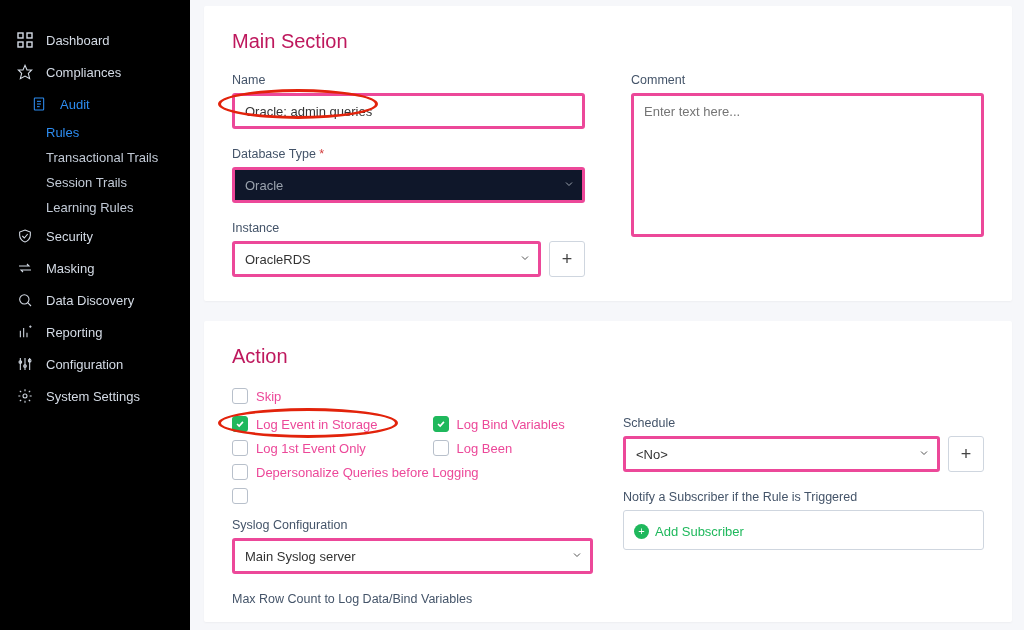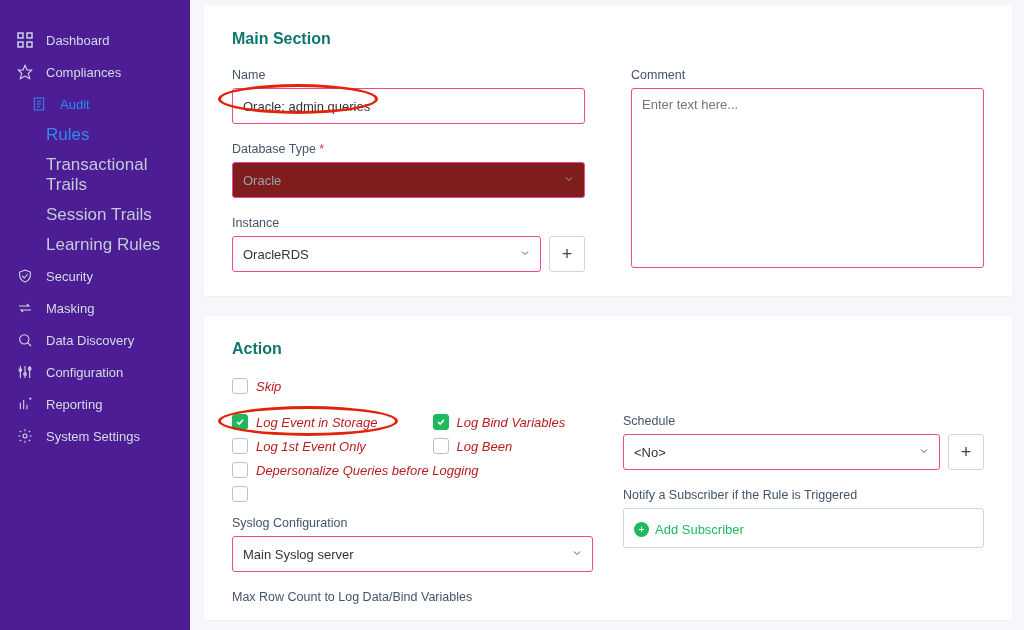--- a/index.html
+++ b/index.html
@@ -1,51 +1,51 @@
 <!DOCTYPE html>
 <html><head>
 <meta charset="utf-8">
 <style>
   * { box-sizing: border-box; margin: 0; padding: 0; font-family: "Segoe UI", Arial, sans-serif; }
   html,body { width:1024px; height:630px; overflow:hidden; background:#f6f7fa; }
   body { display:flex; }
 
   
-  .sidebar { width:190px; height:630px; background:#4c1d95; color:#e6ecf3; flex-shrink:0; padding-top:24px; }
+  .sidebar { width:190px; height:630px; background:#000000; color:#e6ecf3; flex-shrink:0; padding-top:24px; }
   .nav-item { display:flex; align-items:center; padding:7px 16px; cursor:pointer; font-size:13px; color:#d4dbe5; }
   .nav-item .nav-icon { width:18px; height:18px; margin-right:12px; display:flex; align-items:center; justify-content:center; }
   .nav-item.active { color:#2d8cf0;padding-left:30px; }
   .sub-items { margin-left:46px; }
-  .sub-item { padding:5px 0; font-size:17px; color:#c2cad6; cursor:pointer; }
+  .sub-item { padding:5px 0; font-size:13px; color:#c2cad6; cursor:pointer; }
   .sub-item.active { color:#2d8cf0; }
 
   
   .main { flex:1; height:630px; overflow:hidden; padding:6px 12px 0 14px; }
   .panel { background:#fff; border-radius:2px; padding:24px 28px; margin-bottom:20px; box-shadow:0 1px 2px rgba(0,0,0,0.04); }
 
-  h2.section-title { font-size:16px; font-weight:700; color:#0f766e; margin-bottom:20px; }
+  h2.section-title { font-size:20px; font-weight:400; color:#be185d; margin-bottom:20px; }
   .form-row { display:flex; gap:46px; }
   .form-col { flex:1; }
   .form-label { font-size:12.5px; color:#445469; margin-bottom:6px; display:block; font-weight:500; }
   .req { color:#d23b3b; }
-  .text-input { width:100%; height:36px; border:1px solid #ec4899; border-radius:3px; padding:0 10px; font-size:13px; color:#333; }
-  .text-input.disabled { background:#7f1d1d; color:#9aa2ad; }
-  textarea.text-input { height:180px; padding:8px 10px; resize:none; }
+  .text-input { width:100%; height:36px; border:3px solid #ec4899; border-radius:3px; padding:0 10px; font-size:13px; color:#333; }
+  .text-input.disabled { background:#0f172a; color:#9aa2ad; }
+  textarea.text-input { height:144px; padding:8px 10px; resize:none; }
   .select-wrap { position:relative; }
   .select-wrap input { padding-right:30px; }
   .chev { position:absolute; right:10px; top:50%; transform:translateY(-50%); pointer-events:none; }
   .inline-controls { display:flex; gap:8px; align-items:center; }
   .icon-btn { width:36px; height:36px; border:1px solid #cfd6df; border-radius:3px; background:#fff; display:flex; align-items:center; justify-content:center; cursor:pointer; font-size:18px; color:#444; }
 
   .chk-row { display:flex; align-items:center; gap:8px; margin-bottom:8px; cursor:pointer; }
   .chk { width:16px; height:16px; border:1.5px solid #b8c0cb; border-radius:3px; display:flex; align-items:center; justify-content:center; background:#fff; flex-shrink:0; }
   .chk.checked { background:#1fb85c; border-color:#1fb85c; }
   .chk.checked svg { display:block; }
   .chk svg { display:none; }
-  .chk-label { font-size:13px; color:#b91c1c;font-style:italic; }
+  .chk-label { font-size:13px; color:#ec4899; }
 
   .chk-grid { display:flex; gap:40px; }
   .chk-col { flex:1 1 0; }
 
   .annot { position:absolute; border:3px solid #e2230b; border-radius:50%; pointer-events:none; }
 
   .subscriber-box { border:1px solid #cfd6df; border-radius:3px; padding:10px; }
   .add-sub { display:inline-flex; align-items:center; gap:6px; color:#1fb85c; font-size:13px; cursor:pointer; font-weight:500; }
   .add-sub .plus-circle { width:15px; height:15px; border-radius:50%; background:#1fb85c; color:#fff; display:flex; align-items:center; justify-content:center; font-size:11px; line-height:1; }
 
@@ -110,44 +110,44 @@
     <span>Masking</span>
   </div>
   <div class="nav-item">
     <span class="nav-icon">
       <svg width="16" height="16" viewBox="0 0 24 24" fill="none" stroke="#d4dbe5" stroke-width="1.6">
           <circle cx="11" cy="11" r="7"></circle>
           <line x1="16" y1="16" x2="21" y2="21"></line>
         </svg>
     </span>
     <span>Data Discovery</span>
+  </div>
+  <div class="nav-item">
+    <span class="nav-icon">
+      <svg width="16" height="16" viewBox="0 0 24 24" fill="none" stroke="#d4dbe5" stroke-width="1.6">
+          <line x1="5" y1="20" x2="5" y2="10"></line>
+          <line x1="10" y1="20" x2="10" y2="6"></line>
+          <line x1="15" y1="20" x2="15" y2="13"></line>
+          <path d="M18 4 L22 4 M20 2 L20 6" stroke-width="1.2"></path>
+        </svg>
+    </span>
+    <span>Reporting</span>
   </div>
   <div class="nav-item">
     <span class="nav-icon">
       <svg width="16" height="16" viewBox="0 0 24 24" fill="none" stroke="#d4dbe5" stroke-width="1.6">
           <line x1="5" y1="3" x2="5" y2="21"></line>
           <circle cx="5" cy="9" r="2"></circle>
           <line x1="12" y1="3" x2="12" y2="21"></line>
           <circle cx="12" cy="15" r="2"></circle>
           <line x1="19" y1="3" x2="19" y2="21"></line>
           <circle cx="19" cy="7" r="2"></circle>
         </svg>
     </span>
     <span>Configuration</span>
-  </div>
-  <div class="nav-item">
-    <span class="nav-icon">
-      <svg width="16" height="16" viewBox="0 0 24 24" fill="none" stroke="#d4dbe5" stroke-width="1.6">
-          <line x1="5" y1="20" x2="5" y2="10"></line>
-          <line x1="10" y1="20" x2="10" y2="6"></line>
-          <line x1="15" y1="20" x2="15" y2="13"></line>
-          <path d="M18 4 L22 4 M20 2 L20 6" stroke-width="1.2"></path>
-        </svg>
-    </span>
-    <span>Reporting</span>
   </div>
   <div class="nav-item">
     <span class="nav-icon">
       <svg width="16" height="16" viewBox="0 0 24 24" fill="none" stroke="#d4dbe5" stroke-width="1.6">
           <circle cx="12" cy="12" r="3"></circle>
           <path d="M12 2v3M12 19v3M4.2 4.2l2.1 2.1M17.7 17.7l2.1 2.1M2 12h3M19 12h3M4.2 19.8l2.1-2.1M17.7 6.3l2.1-2.1"></path>
         </svg>
     </span>
     <span>System Settings</span>
   </div>
@@ -196,21 +196,21 @@
   </div>
 
   <div class="panel" style="padding-bottom:10px;">
     <h2 class="section-title">Action</h2>
 
     <div class="chk-row">
       <span class="chk"></span>
       <span class="chk-label">Skip</span>
     </div>
 
-    <div class="form-row" style="gap:30px; margin-top:20px;">
+    <div class="form-row" style="gap:30px; margin-top:12px;">
 
       <div class="form-col" style="max-width:380px; position:relative;">
         <div class="chk-grid">
           <div class="chk-col">
             <div class="chk-row">
               <span class="chk checked">
                   <svg width="10" height="10" viewBox="0 0 24 24" stroke="#fff" stroke-width="4" fill="none">
                     <polyline points="5 12 10 17 19 7"></polyline>
                   </svg>
                 </span>

